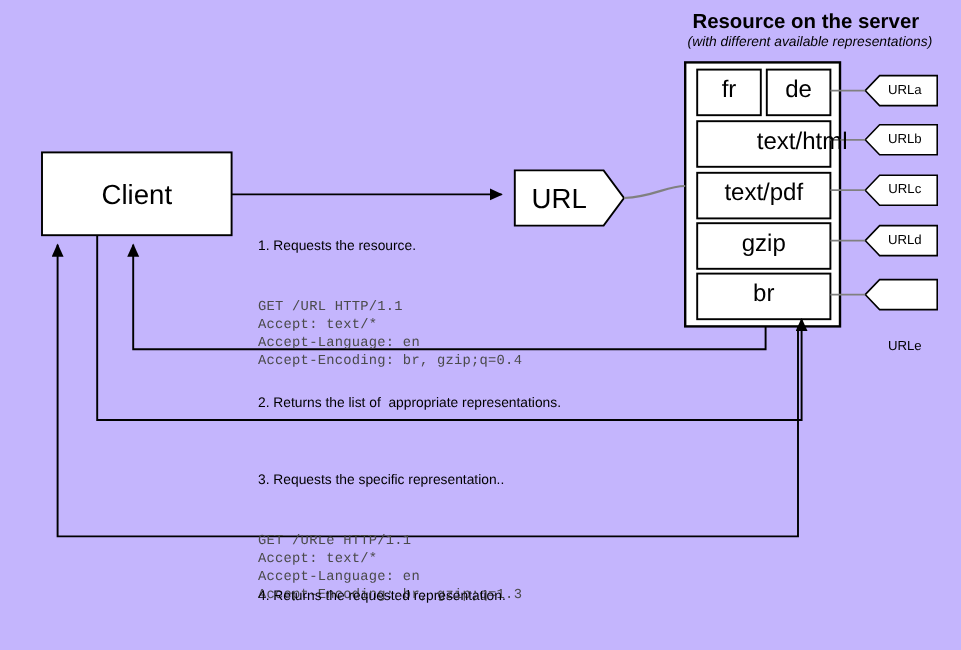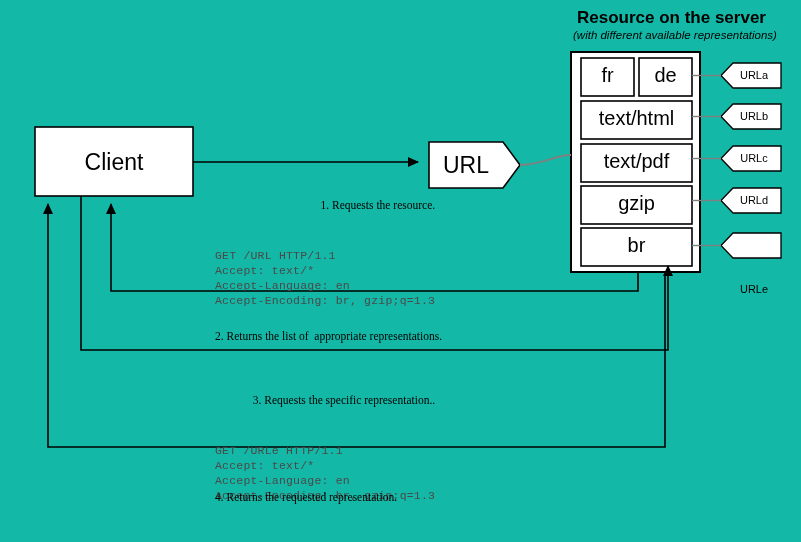--- a/index.html
+++ b/index.html
@@ -4,21 +4,21 @@
 <style>
   html, body {
     margin: 0;
     padding: 0;
     background: #ffffff;
   }
   #canvas {
     position: relative;
     width: 801px;
     height: 542px;
-    background: #14b8a6;
+    background: #c4b5fd;
     font-family: "Liberation Sans", sans-serif;
     overflow: hidden;
   }
   svg.diagram {
     position: absolute;
     left: 0;
     top: 0;
     width: 801px;
     height: 542px;
   }
@@ -47,26 +47,25 @@
   }
   .client-label { font-size: 23px; }
   .url-label { font-size: 23px; }
   .rep-label { font-size: 20px; }
   .urltag-label { font-size: 11px; }
   .step {
     position: absolute;
     white-space: pre;
   }
   .step-title {
-    font-family: Liberation Serif, serif;
+    font-family: Liberation Sans, sans-serif;
     font-size: 11.5px;
     color: #000;
     display: block;
     margin-bottom: 1px;
-    text-align: right;
   }
   .step-code {
     font-family: "Liberation Mono", monospace;
     font-size: 11.5px;
     color: #4a4a4a;
     display: block;
     line-height: 15px;
     letter-spacing: 0.2px;
   }
 </style>
@@ -123,37 +122,37 @@
 
   <div class="ttl" style="left:577px; top:8px;">Resource on the server</div>
   <div class="sub" style="left:573px; top:29px;">(with different available representations)</div>
 
   <div class="boxlabel client-label" style="left:35px; top:149px; width:158px;">Client</div>
 
   <div class="boxlabel url-label" style="left:429px; top:152px; width:74px;">URL</div>
 
   <div class="boxlabel rep-label" style="left:581px; top:64px; width:53px;">fr</div>
   <div class="boxlabel rep-label" style="left:639px; top:64px; width:53px;">de</div>
-  <div class="boxlabel rep-label" style="left:581px; top:107px; width:111px;">text/html</div>
+  <div class="boxlabel rep-label" style="left:613px; top:107px; width:111px;">text/html</div>
   <div class="boxlabel rep-label" style="left:581px; top:150px; width:111px;">text/pdf</div>
   <div class="boxlabel rep-label" style="left:581px; top:192px; width:111px;">gzip</div>
   <div class="boxlabel rep-label" style="left:581px; top:234px; width:111px;">br</div>
 
   <div class="boxlabel urltag-label" style="left:729px; top:69px; width:50px;">URLa</div>
   <div class="boxlabel urltag-label" style="left:729px; top:110px; width:50px;">URLb</div>
   <div class="boxlabel urltag-label" style="left:729px; top:152px; width:50px;">URLc</div>
   <div class="boxlabel urltag-label" style="left:729px; top:194px; width:50px;">URLd</div>
   <div class="boxlabel urltag-label" style="left:729px; top:239px; width:50px;margin-top:44px;">URLe</div>
 
   <div class="step" style="left:215px; top:163px;">
     <span class="step-title">1. Requests the resource.</span>
     <span class="step-code">GET /URL HTTP/1.1
 Accept: text/*
 Accept-Language: en
-Accept-Encoding: br, gzip;q=1.3</span>
+Accept-Encoding: br, gzip;q=0.4</span>
   </div>
 
   <div class="step" style="left:215px; top:294px;">
     <span class="step-title">2. Returns the list of  appropriate representations.</span>
   </div>
 
   <div class="step" style="left:215px; top:358px;">
     <span class="step-title">3. Requests the specific representation..</span>
     <span class="step-code">GET /URLe HTTP/1.1
 Accept: text/*

